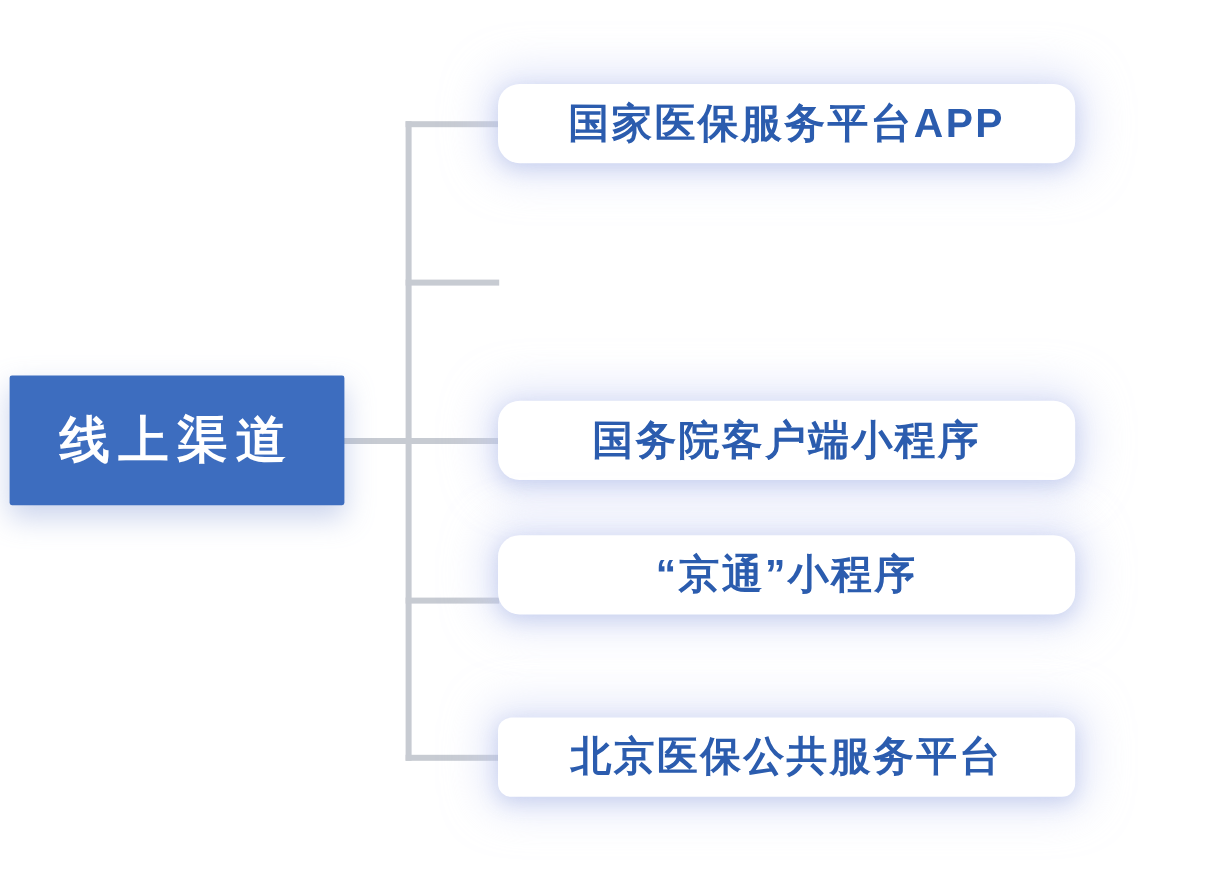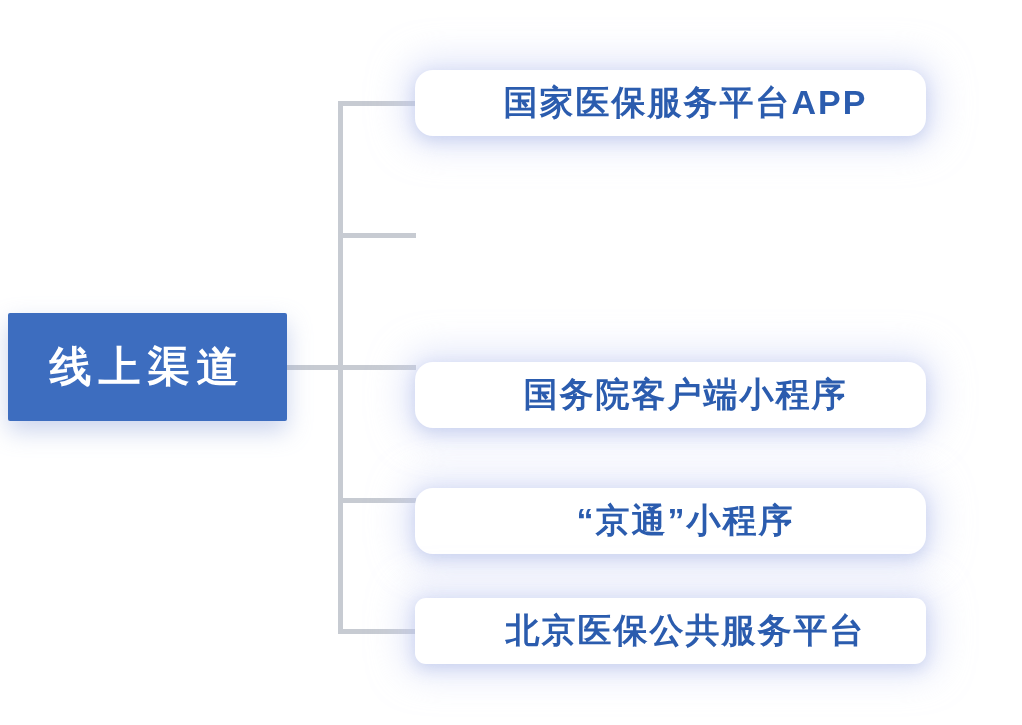--- a/index.html
+++ b/index.html
@@ -44,40 +44,39 @@
     left: 415px;
     width: 481px;
     height: 66px;
     background: #ffffff;
     color: #2b5cae;
     border-radius: 18px;
     font-size: 34px;
     letter-spacing: 2px;
     box-shadow: 0 4px 16px rgba(160, 175, 225, 0.45),
                 0 0 34px 12px rgba(205, 214, 246, 0.55);
-    padding-left: 30px;
   }
 </style>
 </head>
 <body>
 
 <div class="canvas">
 
   <div class="connector" style="left:286px; top:365px; width:56px; height:5px;"></div>
   <div class="connector" style="left:338px; top:101px; width:5px; height:533px;"></div>
   <div class="connector" style="left:338px; top:101px; width:78px; height:5px;"></div>
   <div class="connector" style="left:338px; top:233px; width:78px; height:5px;"></div>
   <div class="connector" style="left:338px; top:365px; width:78px; height:5px;"></div>
   <div class="connector" style="left:338px; top:498px; width:78px; height:5px;"></div>
   <div class="connector" style="left:338px; top:629px; width:78px; height:5px;"></div>
 
   <div class="node root-node">线上渠道</div>
 
   <div class="node child-node" style="top:70px;">国家医保服务平台APP</div>
 
 
-  <div class="node child-node" style="top:334px;margin-top:28px;">国务院客户端小程序</div>
+  <div class="node child-node" style="top:334px;">国务院客户端小程序</div>
 
-  <div class="node child-node" style="top:488px;text-align:right;">“京通”小程序</div>
+  <div class="node child-node" style="top:446px;text-align:right;">“京通”小程序</div>
 
   <div class="node child-node" style="top:598px;border-radius:11px;">北京医保公共服务平台</div>
 
 </div>
 
 </body></html>

